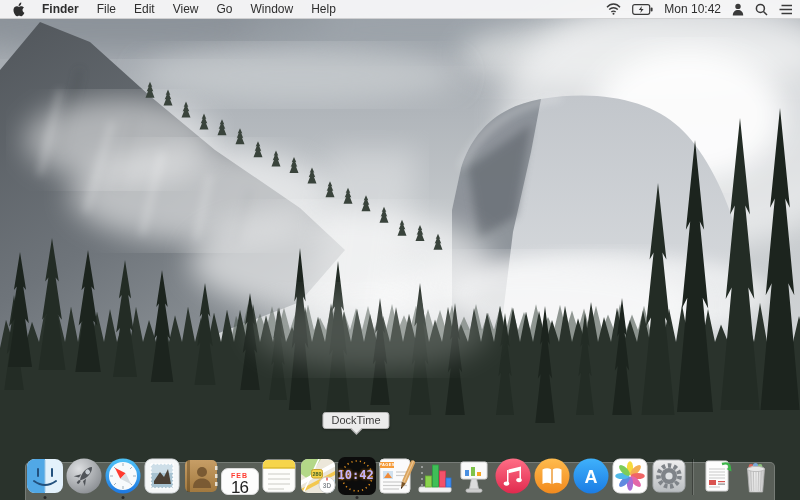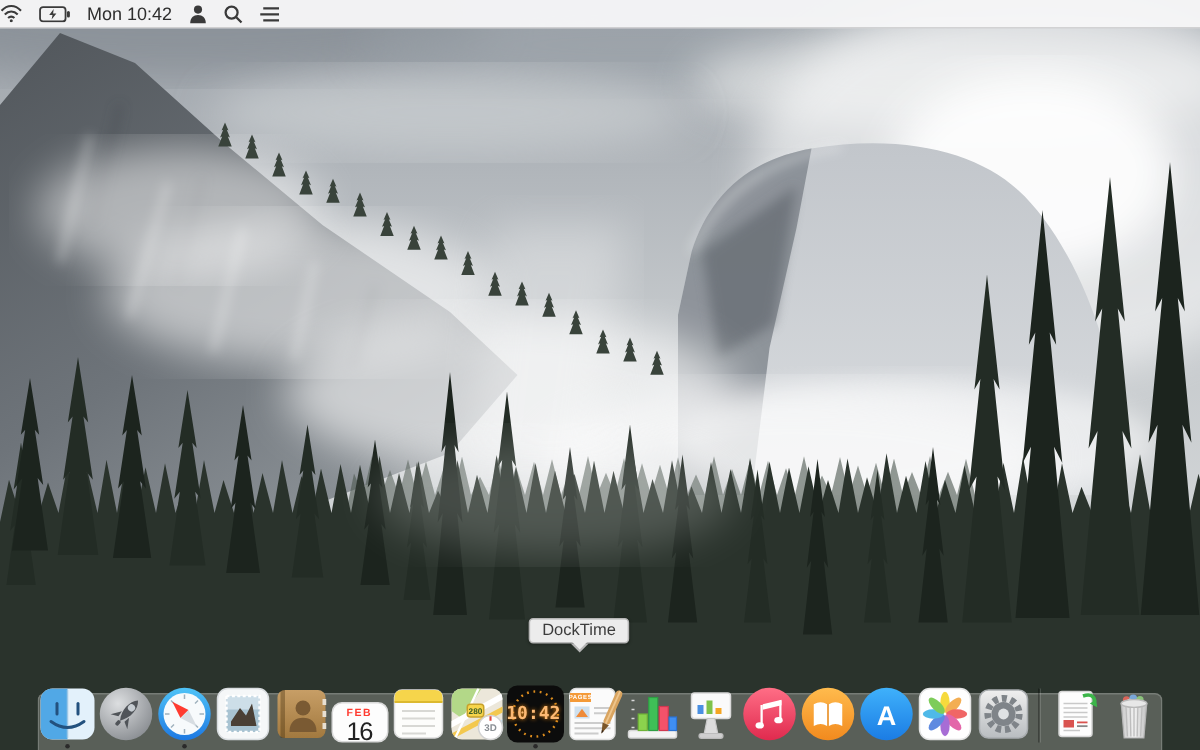--- a/index.html
+++ b/index.html
@@ -24,21 +24,20 @@
   .menubar-right { display:flex; align-items:center; height:100%; padding-right:7px; gap:11px; }
   .status-icon { display:flex; align-items:center; }
   .menubar-clock { font-size:12px; color:#2e2e2e; white-space:nowrap; }
 
   
   .tooltip {
     position:absolute; left:356px; top:412px; transform:translateX(-50%); z-index:15;
     background:#ececec; border:1px solid #b6b6b6; border-radius:3px;
     padding:1px 8px 2px; font-size:11px; color:#3c3c3c;
     box-shadow:0 1px 2px rgba(0,0,0,0.25);
-    margin-left:30px;
   }
   .tooltip::after {
     content:""; position:absolute; left:50%; transform:translateX(-50%); top:100%;
     border:5px solid transparent; border-top-color:#ececec;
   }
   .tooltip::before {
     content:""; position:absolute; left:50%; transform:translateX(-50%); top:calc(100% + 1px);
     border:6px solid transparent; border-top-color:#b6b6b6; margin-left:0; z-index:-1;
   }
 
@@ -65,21 +64,21 @@
     background:rgba(0,0,0,0.30); box-shadow:1px 0 0 rgba(255,255,255,0.15);
   }
 
   
   .docktime {
     width:38px; height:38px; background:#0c0c0c; border-radius:7px; position:relative;
   }
   .docktime .time {
     position:absolute; left:0; right:2px; top:11px; text-align:left;
     font-family:"DejaVu Sans Mono", monospace; font-weight:bold; font-size:12px;
-    color:#fdba74; text-shadow:0 0 3px rgba(255,150,20,0.9); letter-spacing:0;
+    color:#c4b5fd; text-shadow:0 0 3px rgba(255,150,20,0.9); letter-spacing:0;
   }
   .docktime svg { position:absolute; inset:0; }
 
   
   .calicon {
     width:38px; height:27px; background:#fdfdfd; border-radius:7px;
     border:1px solid #d9d9d9; text-align:center; position:relative;
   }
   .calicon .month { display:block; font-size:7px; font-weight:bold; color:#ff3b30; letter-spacing:1px; margin-top:3px; }
   .calicon .day { display:block; font-size:17px; color:#222; line-height:1.1; letter-spacing:-1px; }
@@ -183,20 +182,35 @@
       <polygon points="622.0,298.0 617.1,336.6 619.4,333.1 614.9,370.5 617.8,365.9 612.3,415.0 631.8,415.0 626.2,365.9 629.1,370.5 624.6,333.1 626.9,336.6" fill="#1c241e"></polygon>
       <polygon points="658.0,183.0 649.6,259.6 653.6,252.6 645.9,326.8 651.0,317.6 641.5,415.0 674.5,415.0 665.0,317.6 670.1,326.8 662.4,252.6 666.4,259.6" fill="#232c25"></polygon>
       <polygon points="695.0,140.0 685.9,229.8 690.2,221.6 681.8,308.6 687.3,297.8 677.0,412.0 713.0,412.0 702.7,297.8 708.2,308.6 699.8,221.6 704.1,229.8" fill="#1c241e"></polygon>
       <polygon points="740.0,118.0 730.1,214.4 734.8,205.6 725.7,299.0 731.7,287.4 720.5,410.0 759.5,410.0 748.3,287.4 754.3,299.0 745.2,205.6 749.9,214.4" fill="#232c25"></polygon>
       <polygon points="780.0,108.0 770.1,207.7 774.8,198.6 765.7,295.2 771.7,283.2 760.5,410.0 799.5,410.0 788.3,283.2 794.3,295.2 785.2,198.6 789.9,207.7" fill="#1c241e"></polygon>
     </g>
   <ellipse cx="370" cy="330" rx="120" ry="40" fill="#ffffff" opacity="0.18" filter="url(#b14)"></ellipse>
 </svg>
 
 <div class="menubar">
+  <div class="menubar-left">
+    <div class="menu-item apple-menu">
+      <svg width="13" height="15" viewBox="0 0 14 17">
+        <path fill="#2e2e2e" d="M11.5 9.1c0-1.9 1.6-2.8 1.7-2.9-.9-1.3-2.3-1.5-2.8-1.5-1.2-.1-2.3.7-2.9.7-.6 0-1.5-.7-2.5-.7-1.3 0-2.5.8-3.1 1.9-1.3 2.3-.3 5.7 1 7.6.6.9 1.4 1.9 2.4 1.9 1 0 1.3-.6 2.5-.6s1.5.6 2.5.6 1.7-.9 2.3-1.8c.7-1 1-2 1-2.1 0 0-2-.8-2.1-3.1z"></path>
+        <path fill="#2e2e2e" d="M9.4 3.3c.5-.7.9-1.6.8-2.6-.8 0-1.7.5-2.3 1.2-.5.6-.9 1.5-.8 2.5.9.1 1.8-.4 2.3-1.1z"></path>
+      </svg>
+    </div>
+    <span class="menu-item app-name">Finder</span>
+    <span class="menu-item">File</span>
+    <span class="menu-item">Edit</span>
+    <span class="menu-item">View</span>
+    <span class="menu-item">Go</span>
+    <span class="menu-item">Window</span>
+    <span class="menu-item">Help</span>
+  </div>
   <div class="menubar-right">
     <span class="status-icon">
       <svg width="15" height="12" viewBox="0 0 15 12" fill="none" stroke="#3a3a3a">
         <path d="M1 4.2 C3 2 5 1 7.5 1 C10 1 12 2 14 4.2" stroke-width="1.4"></path>
         <path d="M3.2 6.6 C4.5 5.3 5.9 4.7 7.5 4.7 C9.1 4.7 10.5 5.3 11.8 6.6" stroke-width="1.4"></path>
         <path d="M5.4 9 C6 8.4 6.7 8.1 7.5 8.1 C8.3 8.1 9 8.4 9.6 9" stroke-width="1.4"></path>
         <circle cx="7.5" cy="10.8" r="1" fill="#3a3a3a" stroke="none"></circle>
       </svg>
     </span>
     <span class="status-icon">

